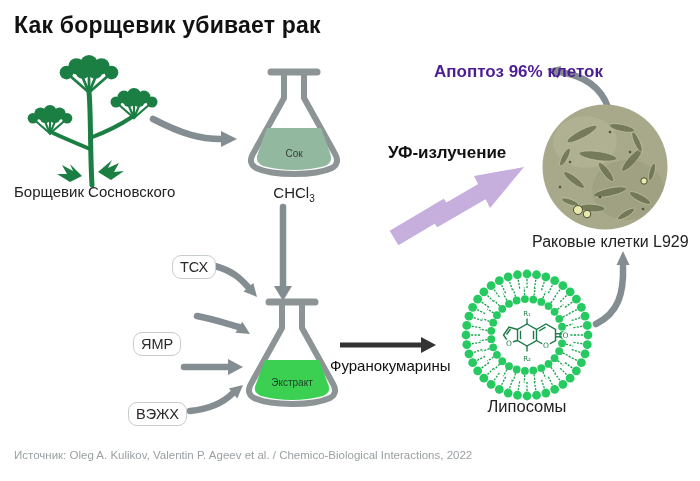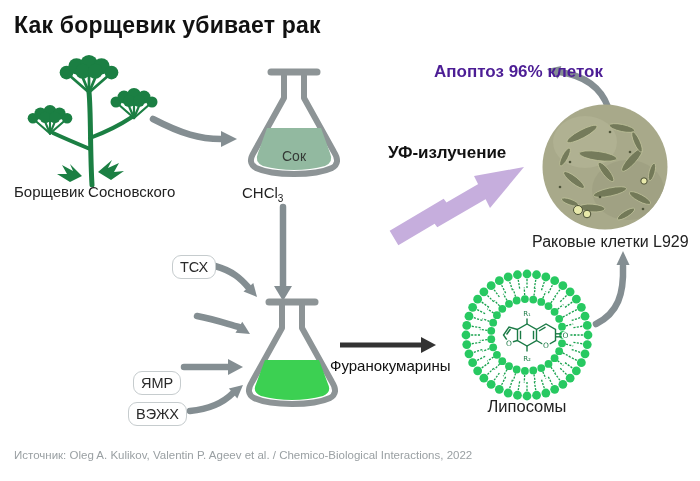--- a/index.html
+++ b/index.html
@@ -1,30 +1,30 @@
 <!DOCTYPE html>
 <html><head>
 <meta charset="utf-8">
 <style>
   html,body{margin:0;padding:0;background:#ffffff;}
   .stage{position:relative;width:700px;height:481px;background:#ffffff;overflow:hidden;
          font-family:"Liberation Sans",sans-serif;color:#1a1a1a;}
   .abs{position:absolute;}
   .title{left:14px;top:12px;font-size:23px;font-weight:bold;color:#111;letter-spacing:.2px;}
   .plant-label{left:14px;top:183px;font-size:15px;color:#222;}
-  .flask-content{width:104px;text-align:center;font-size:14px;}
+  .flask-content{width:104px;text-align:center;font-size:10px;}
   .juice-label{left:242px;top:148px;color:#343a36;}
   .extract-label{left:240px;top:377px;color:#1e3a26;}
-  .solvent{left:242px;top:184px;width:104px;text-align:left;font-size:15px;color:#222;}
+  .solvent{left:242px;top:184px;width:104px;text-align:center;font-size:15px;color:#222;}
   .solvent sub{font-size:10px;}
   .method-box{background:#fff;border:1.5px solid #c6ccce;border-radius:9px;
               padding:3px 7px;font-size:14.5px;color:#2a2a2a;white-space:nowrap;}
   .mb-tsx{left:172px;top:255px;}
   .mb-spectro{left:40px;top:303px;}
-  .mb-nmr{left:133px;top:371px;}
+  .mb-nmr{left:133px;top:332px;}
   .mb-hplc{left:128px;top:402px;}
   .compound-label{left:330px;top:357px;font-size:15px;color:#111;}
   .liposome-label{left:457px;top:397px;width:140px;text-align:center;font-size:16.5px;color:#222;}
   .cells-label{left:532px;top:233px;font-size:16px;color:#222;}
   .uv-label{left:388px;top:143px;font-size:17px;font-weight:bold;color:#111;text-align:center;}
   .result-label{left:390px;top:62px;font-size:17px;font-weight:bold;color:#4c1d95;margin-left:44px;}
   .source{left:14px;top:449px;font-size:11.5px;color:#9aa0a3;}
   svg{display:block;}
   svg text{font-family:"DejaVu Sans",sans-serif;}
 </style>
@@ -311,20 +311,21 @@
           <circle cx="104" cy="79" r="3.2"></circle>
       </g>
     </g>
   </svg>
 
   <div class="abs title">Как борщевик убивает рак</div>
   <div class="abs plant-label">Борщевик Сосновского</div>
 
   <div class="abs flask-content juice-label">Сок</div>
   <div class="abs solvent"><span>CHCl</span><sub>3</sub></div>
+  <div class="abs flask-content extract-label">Экстракт</div>
 
   <div class="abs method-box mb-tsx"><span>ТСХ</span></div>
   <div class="abs method-box mb-nmr"><span>ЯМР</span></div>
   <div class="abs method-box mb-hplc"><span>ВЭЖХ</span></div>
 
   <div class="abs liposome-label">Липосомы</div>
   <div class="abs compound-label">Фуранокумарины</div>
   <div class="abs cells-label">Раковые клетки L929</div>
   <div class="abs uv-label">УФ-излучение</div>
   <div class="abs result-label">Апоптоз 96% клеток</div>

